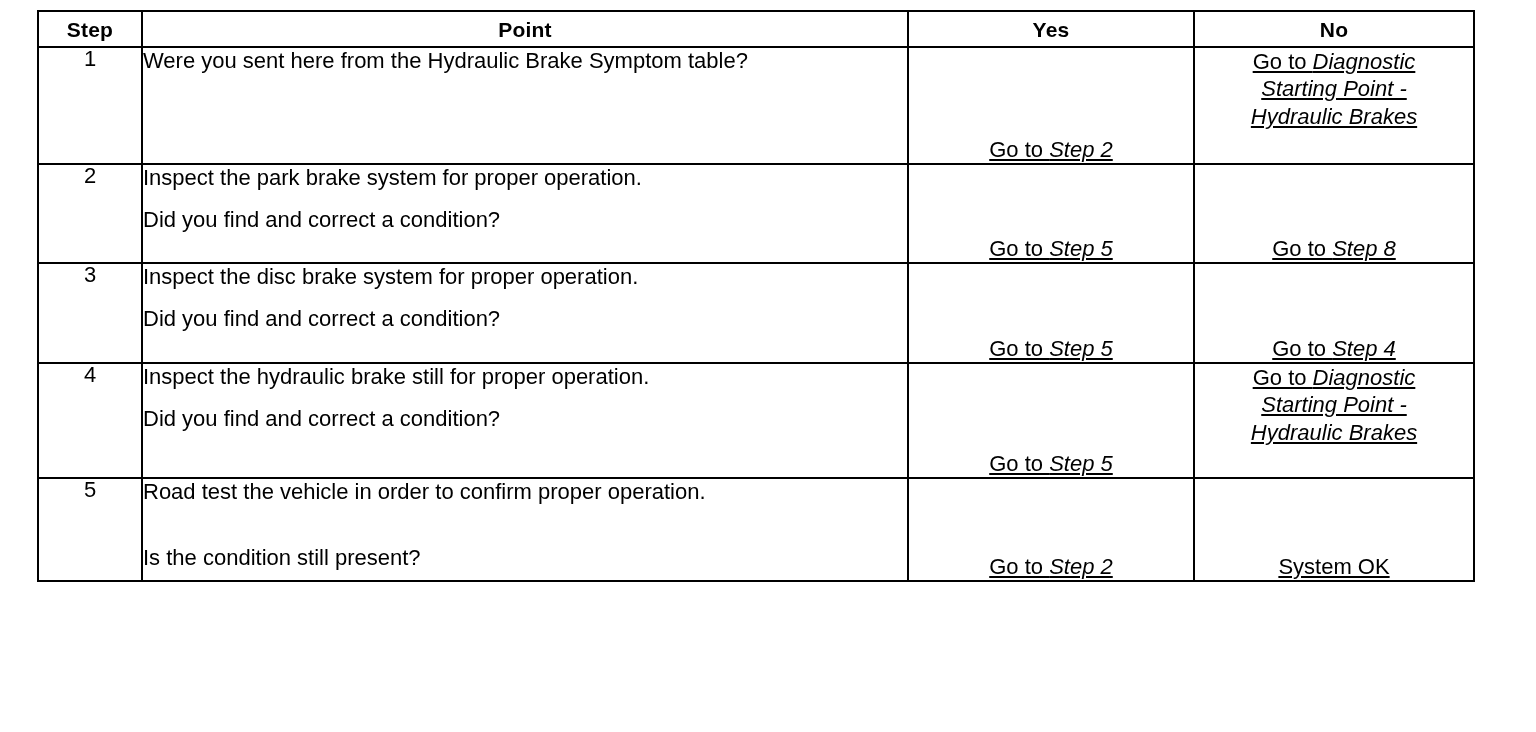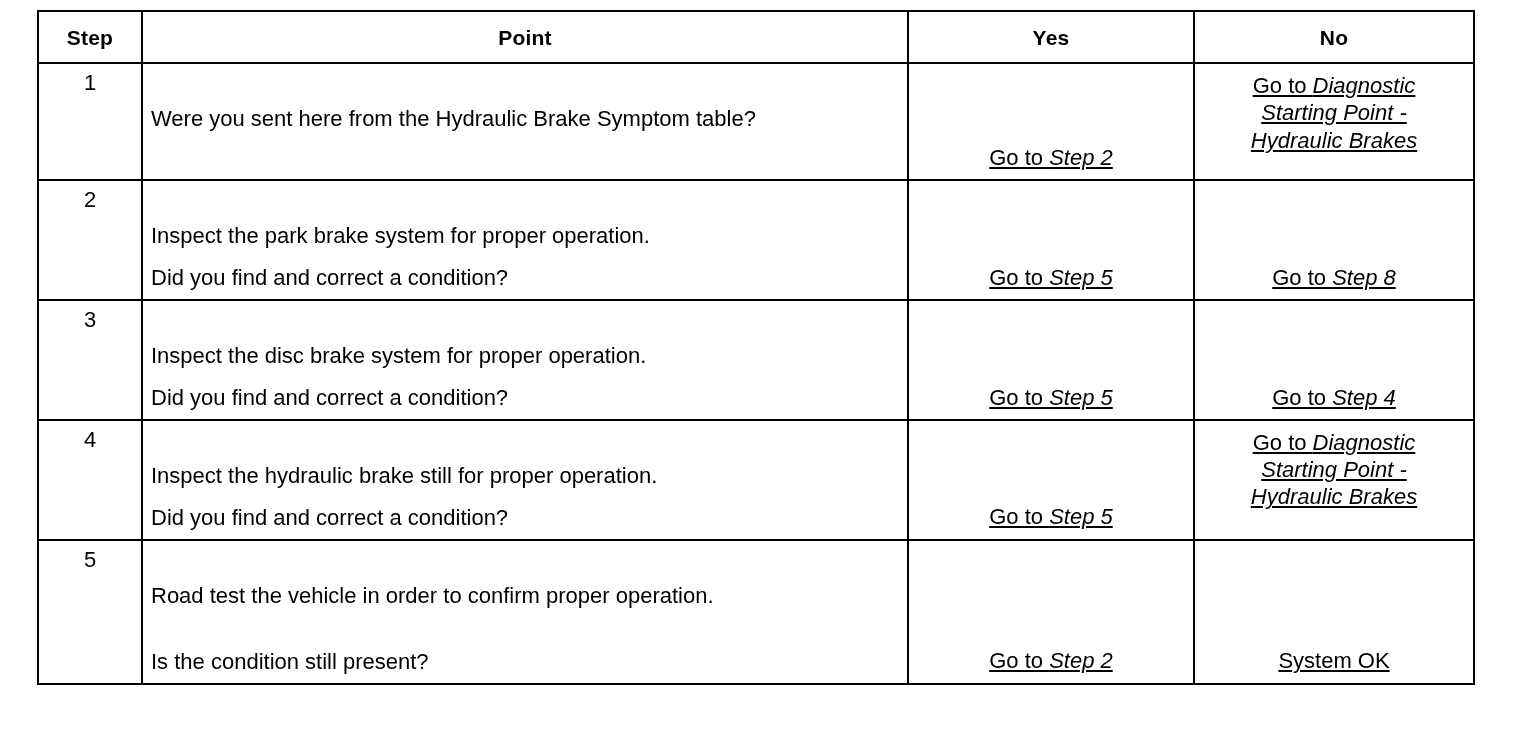--- a/index.html
+++ b/index.html
@@ -29,21 +29,21 @@
     top: 10px;
     width: 1436px;
     border-collapse: collapse;
     table-layout: fixed;
     background: #ffffff;
   }
 
   .diag-table td,
   .diag-table th {
     border: 2px solid #000000;
-    padding: 8px;
+    padding: 0;
     vertical-align: top;
     background: #ffffff;
   }
 
   
   col.col-step   { width: 104px; }
   col.col-action { width: 766px; }
   col.col-yes    { width: 286px; }
   col.col-no     { width: 280px; }
 
@@ -69,21 +69,20 @@
   
   .cell-action {
     position: relative;
     padding: 6px 10px 6px 14px;
     font-size: 22px;
     line-height: 1.18;
   }
   .action-line {
     display: block;
     white-space: nowrap;
-    margin-top: 34px;
   }
   .action-line.second {
     margin-top: 16px;
   }
   .action-line.second.tight {
     margin-top: 40px;
   }
 
   
   .cell-ans {

